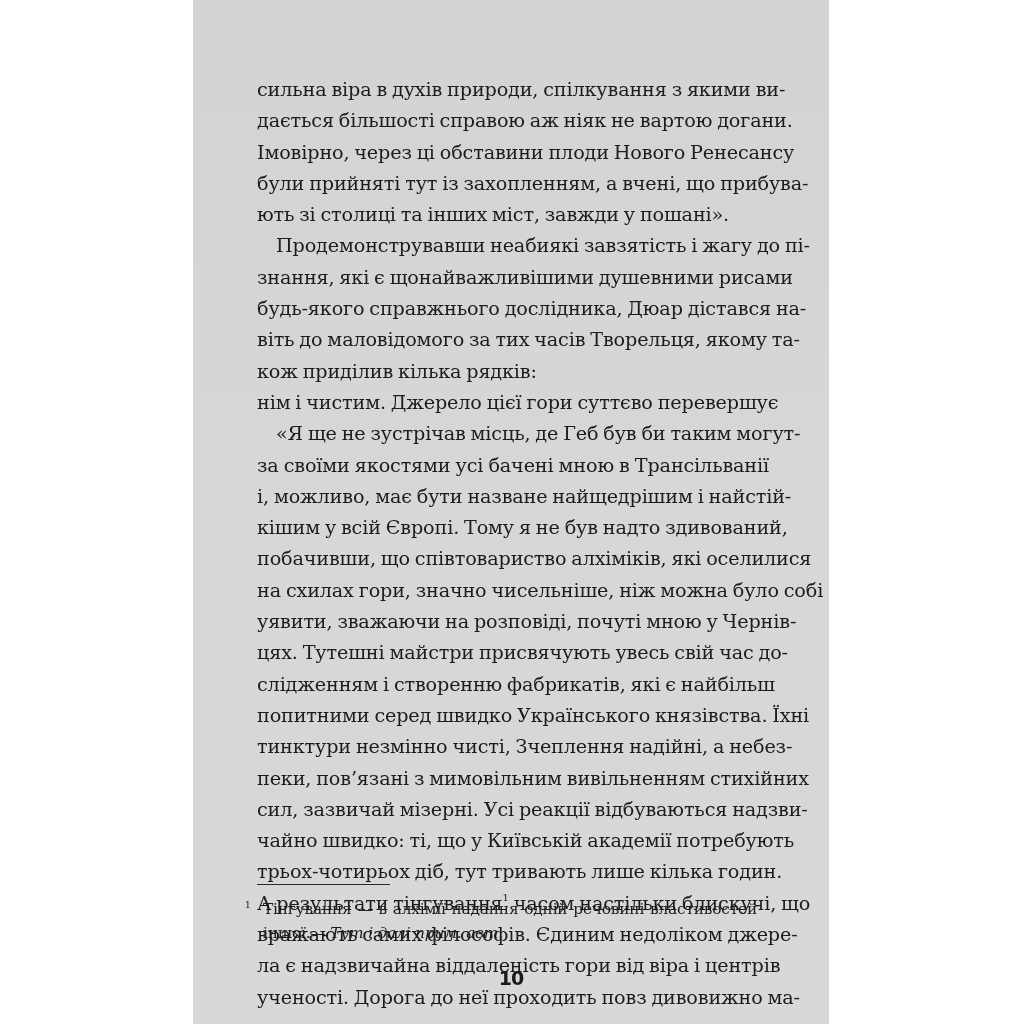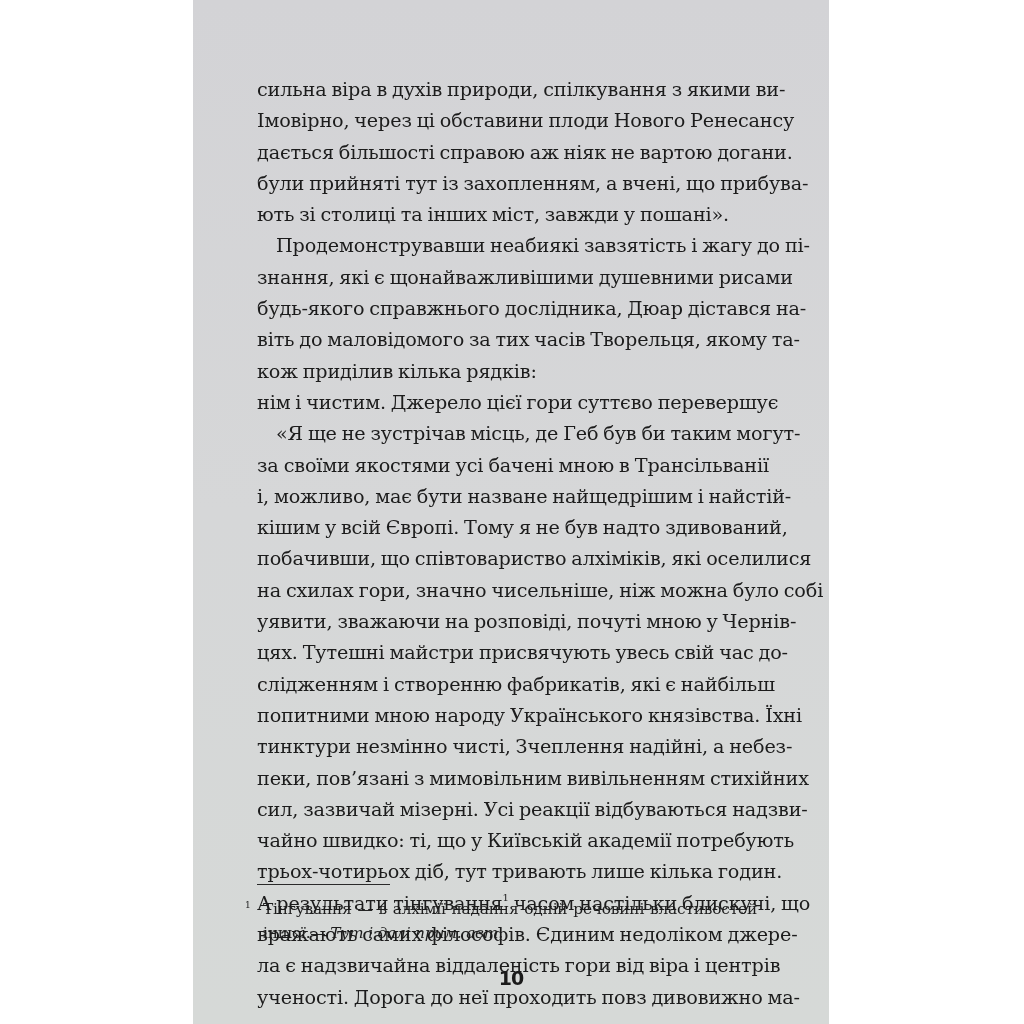--- a/index.html
+++ b/index.html
@@ -85,42 +85,42 @@
       letter-spacing: -1px;
     }
   </style>
 </head>
 <body>
 
 <div class="page">
   <div class="text-block">
 
     <span class="line">сильна віра в духів природи, спілкування з якими ви-</span>
+    <span class="line">дається більшості справою аж ніяк не вартою догани.</span>
     <span class="line">Імовірно, через ці обставини плоди Нового Ренесансу</span>
-    <span class="line">дається більшості справою аж ніяк не вартою догани.</span>
     <span class="line">були прийняті тут із захопленням, а вчені, що прибува-</span>
     <span class="line last">ють зі столиці та інших міст, завжди у пошані».</span>
 
     <span class="line indent">Продемонструвавши неабиякі завзятість і жагу до пі-</span>
     <span class="line">знання, які є щонайважливішими душевними рисами</span>
     <span class="line">будь-якого справжнього дослідника, Дюар дістався на-</span>
     <span class="line">віть до маловідомого за тих часів Творельця, якому та-</span>
     <span class="line last">кож приділив кілька рядків:</span>
 
     <span class="line">нім і чистим. Джерело цієї гори суттєво перевершує</span>
     <span class="line indent">«Я ще не зустрічав місць, де Геб був би таким могут-</span>
     <span class="line">за своїми якостями усі бачені мною в Трансільванії</span>
     <span class="line">і, можливо, має бути назване найщедрішим і найстій-</span>
     <span class="line">кішим у всій Європі. Тому я не був надто здивований,</span>
     <span class="line">побачивши, що співтовариство алхіміків, які оселилися</span>
     <span class="line">на схилах гори, значно чисельніше, ніж можна було собі</span>
     <span class="line">уявити, зважаючи на розповіді, почуті мною у Чернів-</span>
     <span class="line">цях. Тутешні майстри присвячують увесь свій час до-</span>
     <span class="line">слідженням і створенню фабрикатів, які є найбільш</span>
-    <span class="line">попитними мною народу Українського князівства. Їхні</span>
+    <span class="line">попитними серед швидко Українського князівства. Їхні</span>
     <span class="line">тинктури незмінно чисті, Зчеплення надійні, а небез-</span>
     <span class="line">пеки, пов’язані з мимовільним вивільненням стихійних</span>
     <span class="line">сил, зазвичай мізерні. Усі реакції відбуваються надзви-</span>
     <span class="line">чайно швидко: ті, що у Київській академії потребують</span>
     <span class="line">трьох-чотирьох діб, тут тривають лише кілька годин.</span>
     <span class="line"><span>А результати тінгування</span><sup class="fn">1</sup><span> часом настільки блискучі, що</span></span>
     <span class="line">вражають самих філософів. Єдиним недоліком джере-</span>
     <span class="line">ла є надзвичайна віддаленість гори від віра і центрів</span>
     <span class="line">ученості. Дорога до неї проходить повз дивовижно ма-</span>
   </div>

